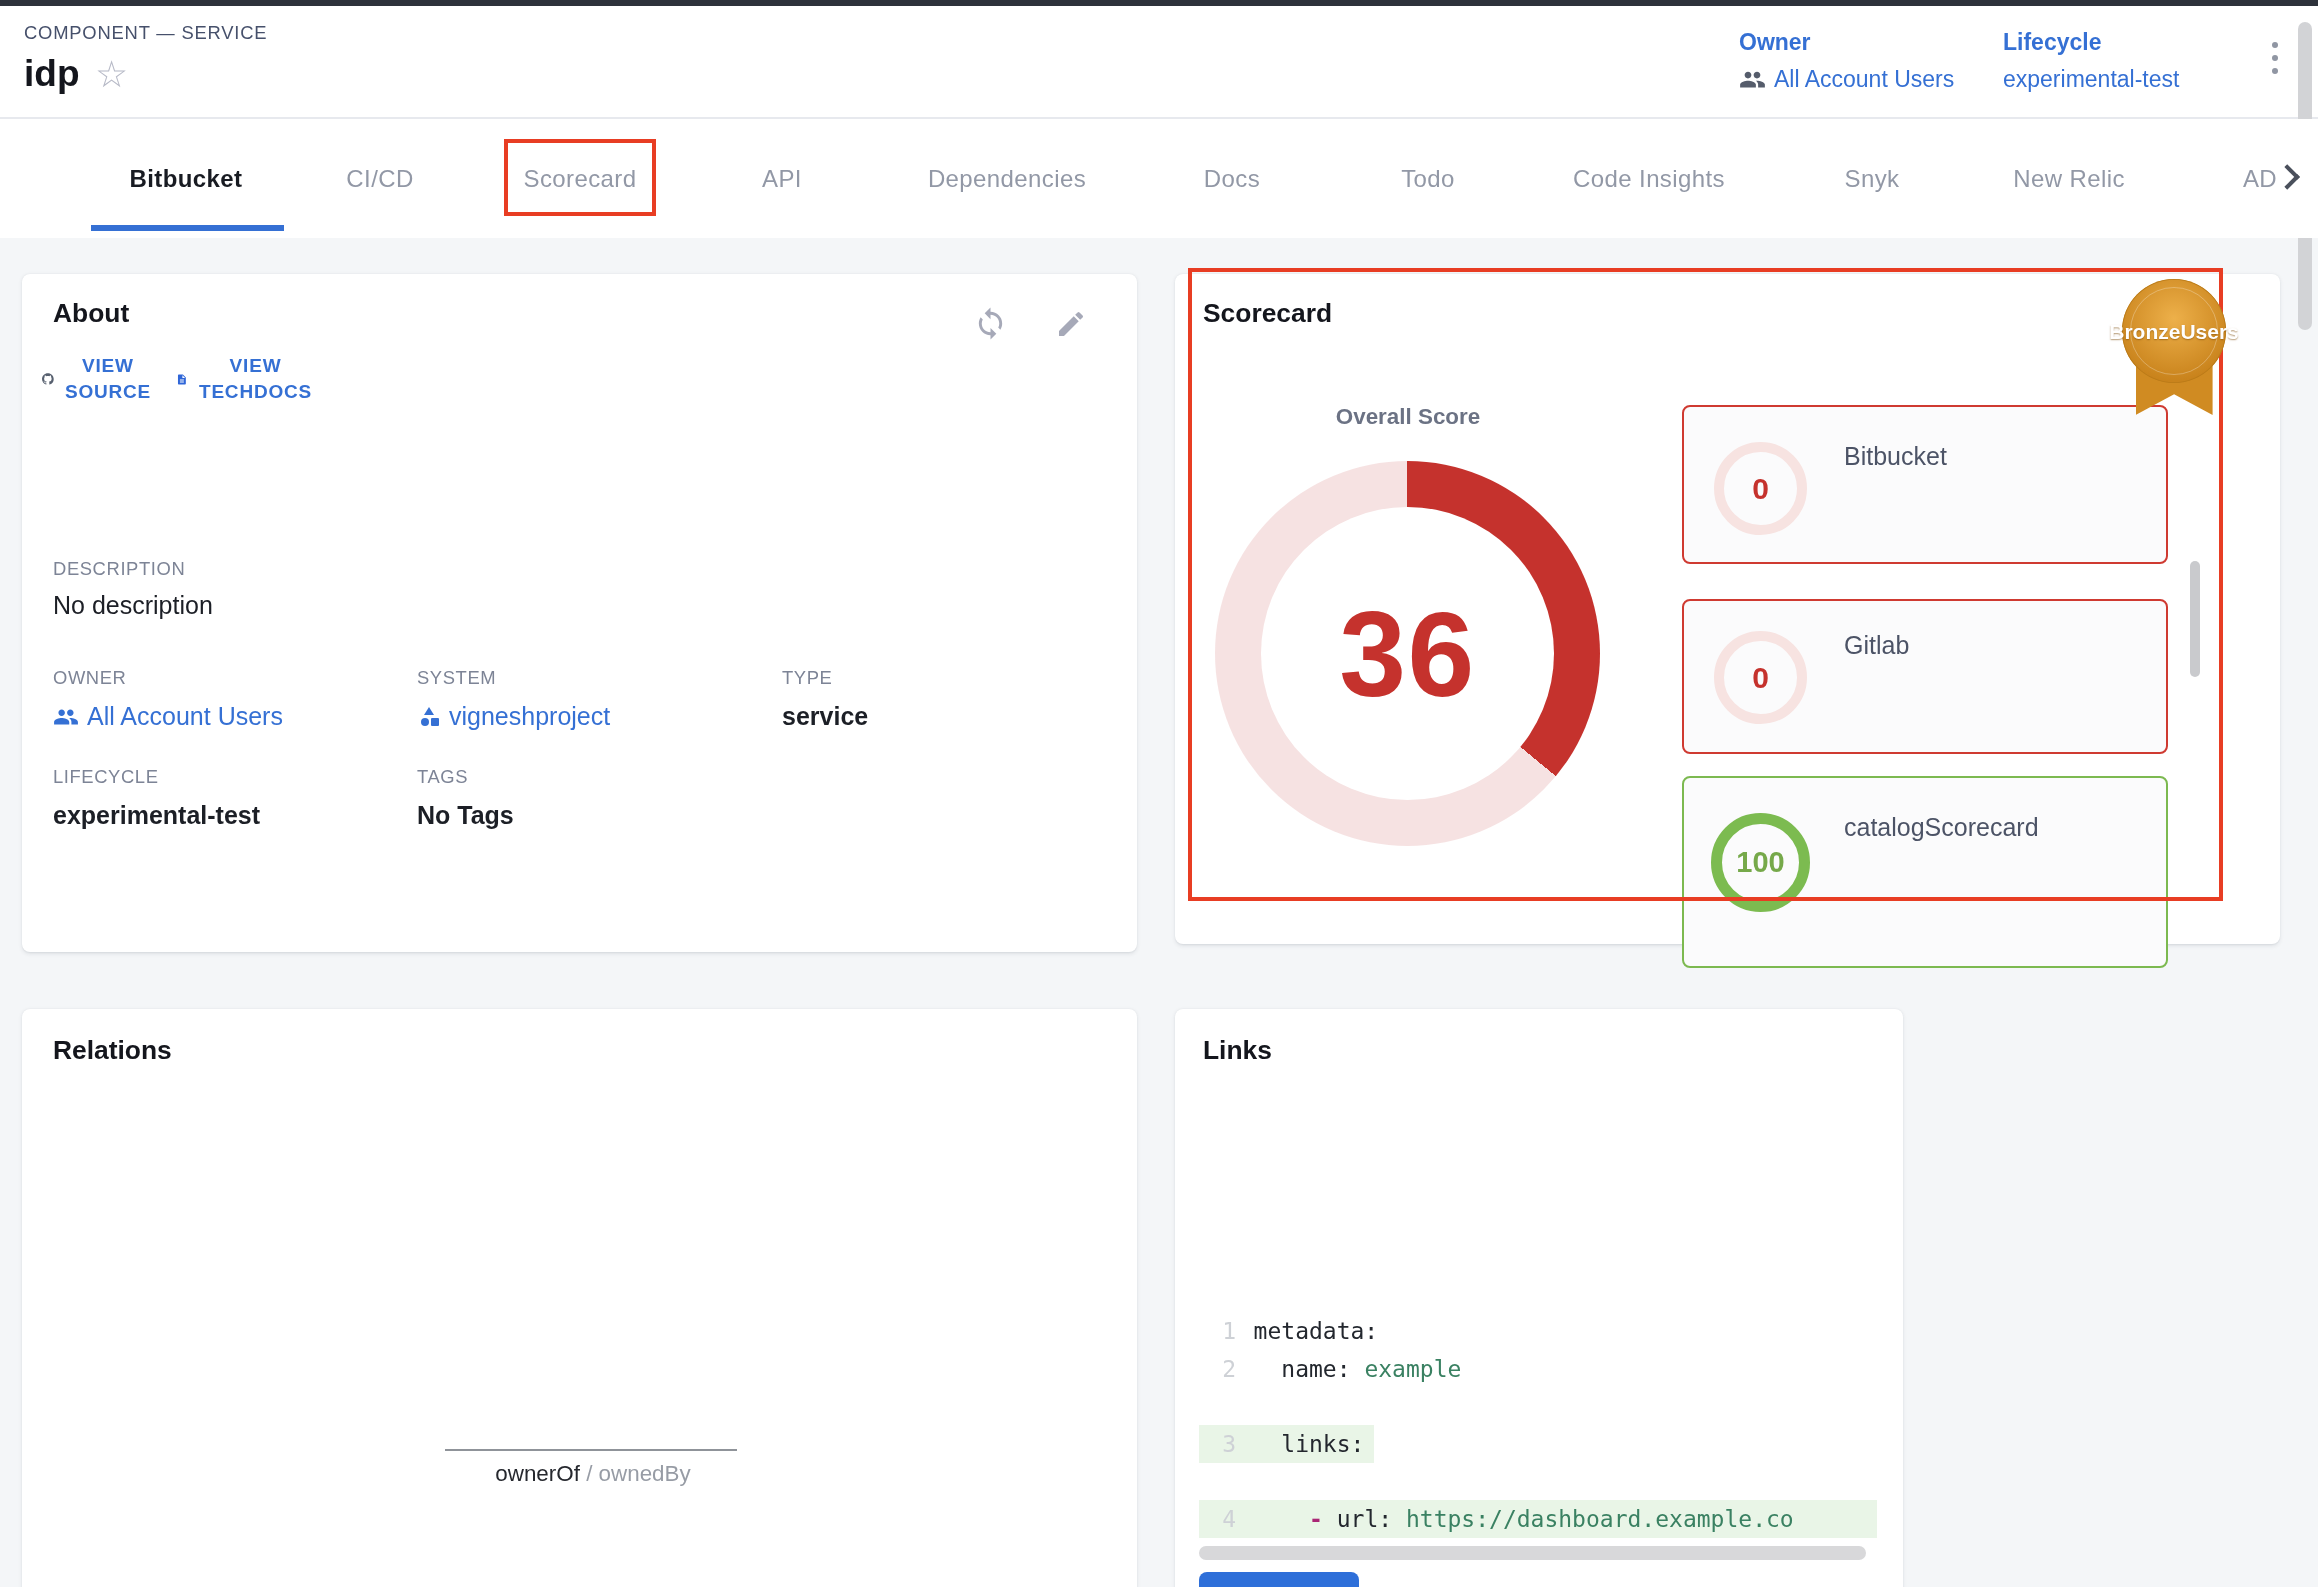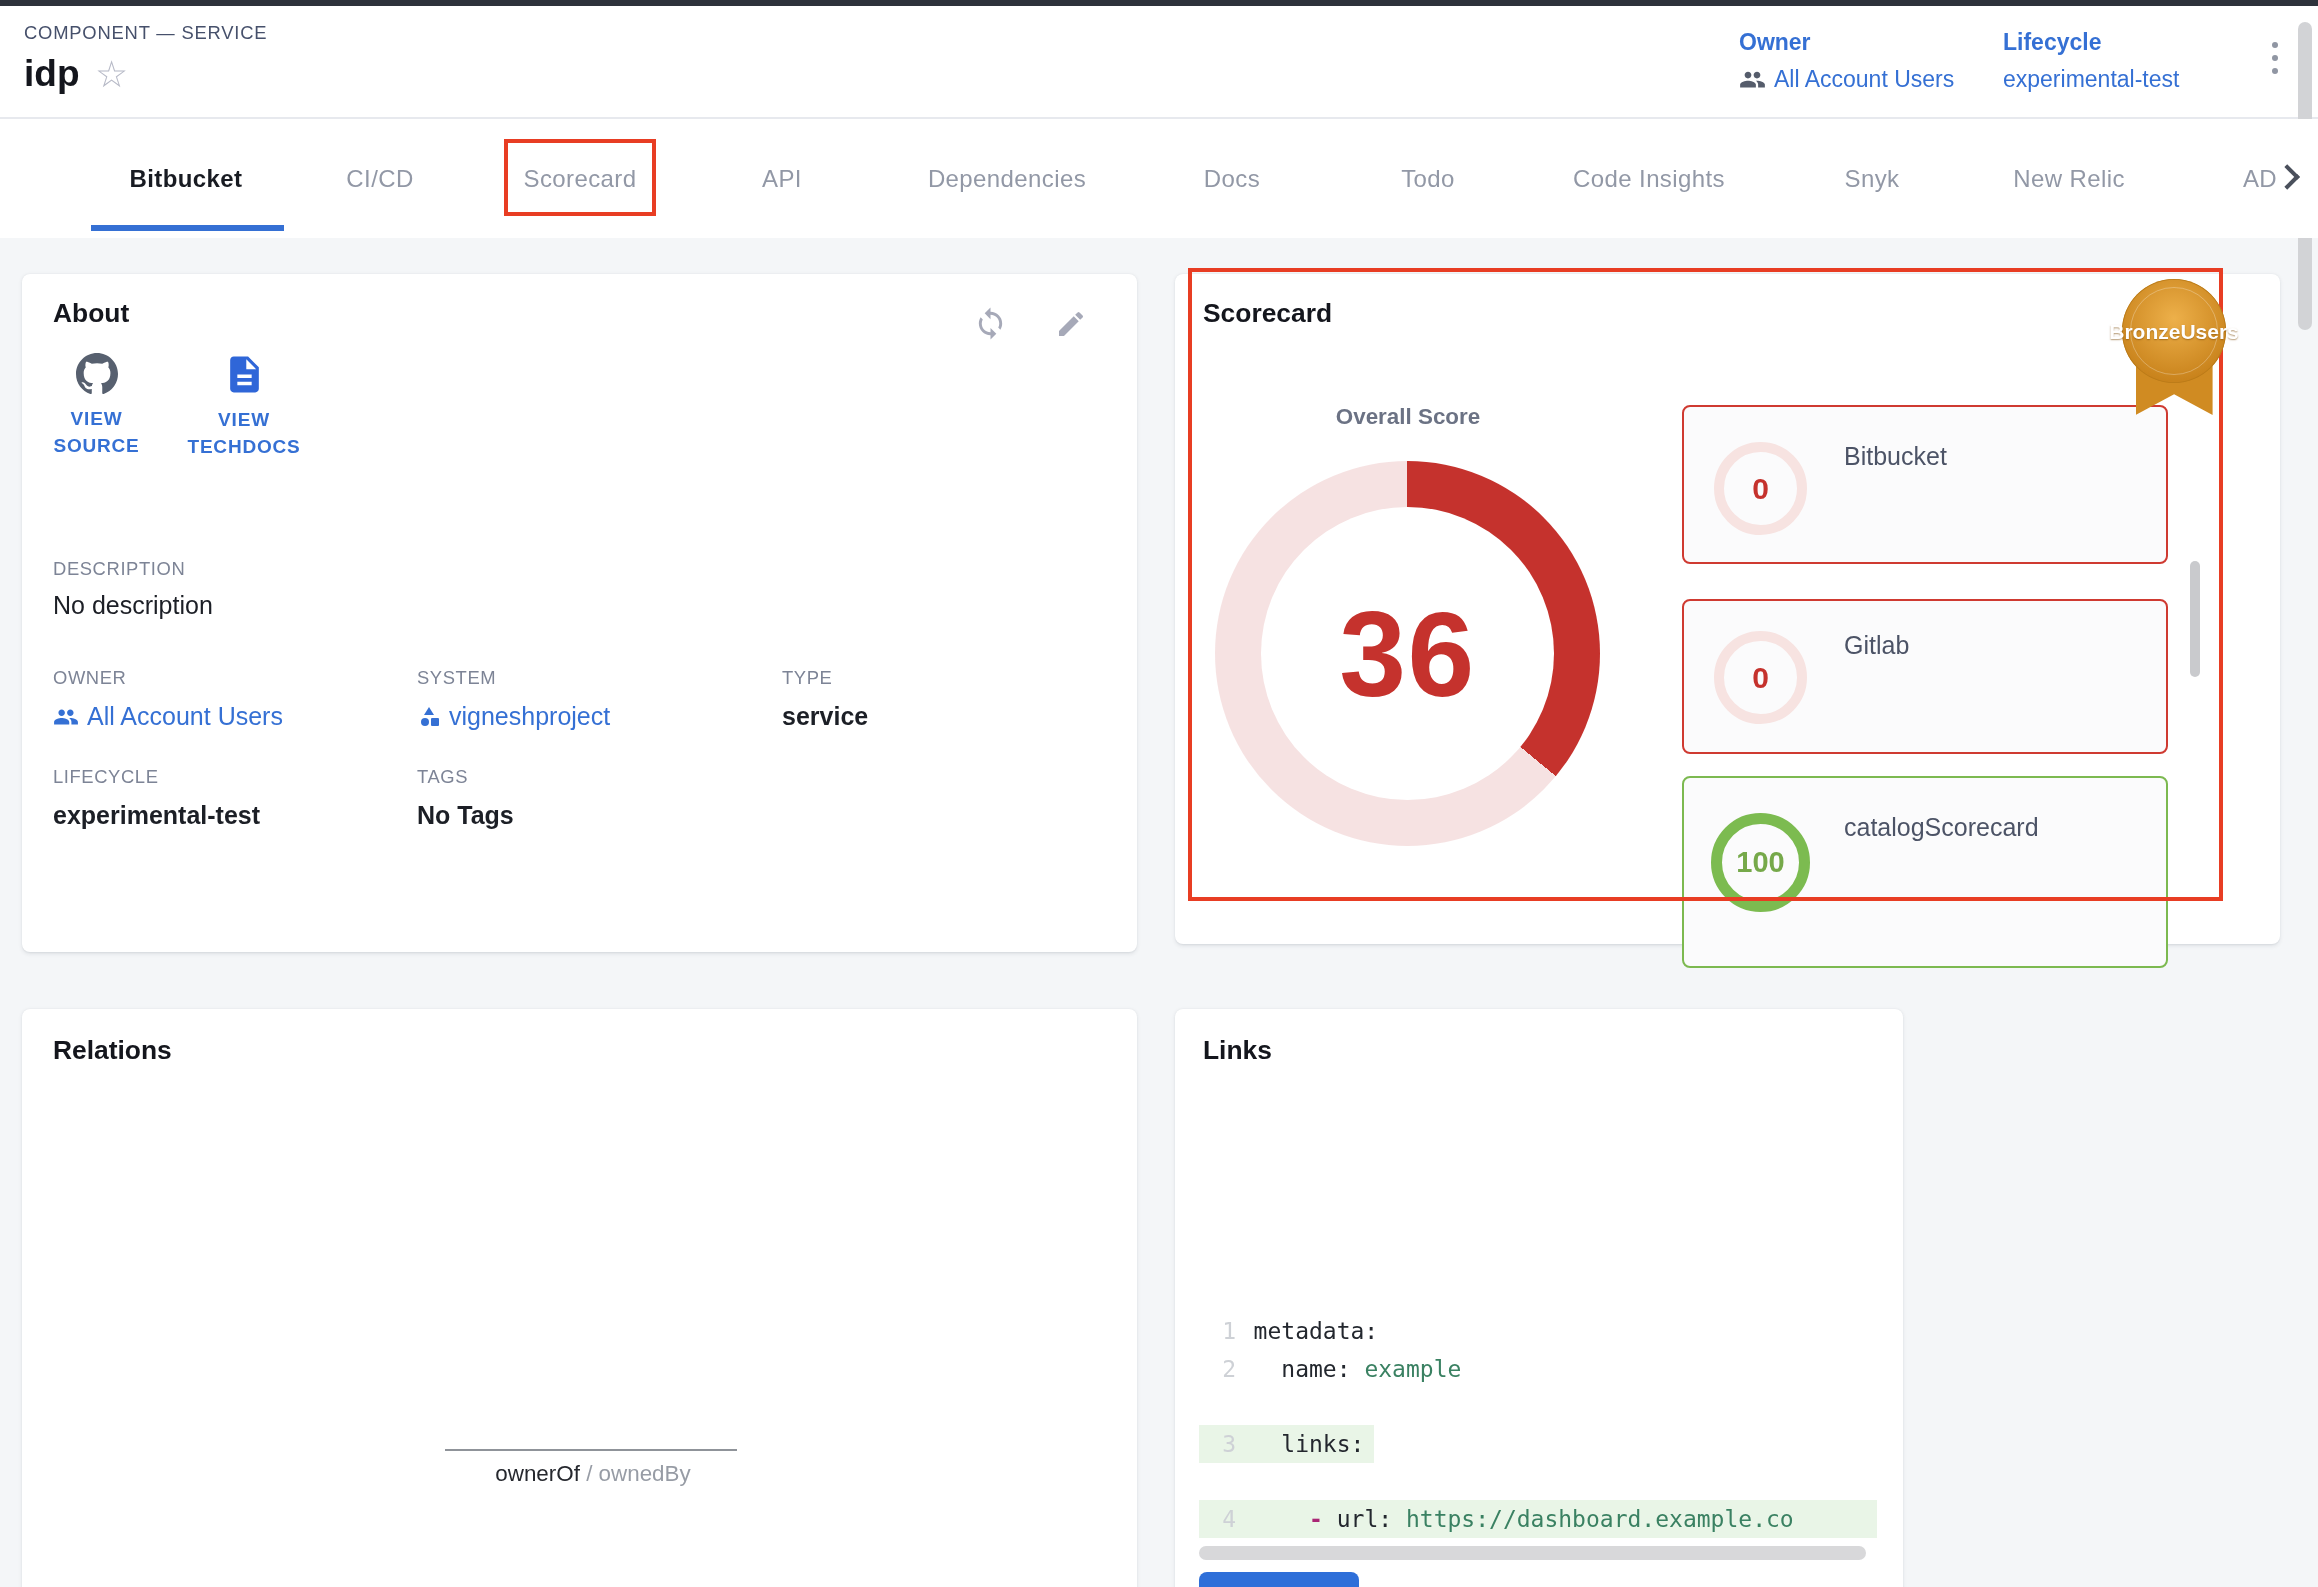--- a/index.html
+++ b/index.html
@@ -38,21 +38,21 @@
   #scorecard-card{left:1175px;top:274px;width:1105px;height:670px;overflow:hidden;}
   #relations-card{left:22.4px;top:1009px;width:1115px;height:609px;}
   #links-card{left:1175px;top:1009px;width:728px;height:609px;overflow:hidden;}
   .card-title{position:absolute;font-size:26.4px;font-weight:700;color:#14161d;}
   
   #about-title{left:53px;top:298px;}
   .icon-btn{position:absolute;width:35px;height:35px;}
   .icon-btn svg{fill:#a6a9b8;width:100%;height:100%;}
   #about-refresh{left:973px;top:306px;}
   #about-edit{left:1055px;top:308px;width:32px;height:32px;}
-  .about-link{position:absolute;top:353px;display:flex;flex-direction:column;align-items:center;gap:11.2px;text-align:center;}
+  .about-link{position:absolute;top:353px;display:flex;flex-direction:row;align-items:center;gap:11.2px;text-align:center;}
   #view-source{left:42px;width:109px;}
   #view-techdocs{left:176px;width:136px;}
   .about-link .lbl{font-size:19px;font-weight:700;letter-spacing:0.8px;color:#3570d4;line-height:26.4px;}
   .field-label{position:absolute;font-size:18.4px;font-weight:500;letter-spacing:0.6px;color:#7d8496;}
   .field-value{position:absolute;font-size:25px;color:#1c1f26;}
   .field-value.bold{font-weight:700;}
   .field-link{color:#3570d4;display:flex;align-items:center;gap:8px;}
   .field-link svg{fill:#3570d4;}
   
   #scorecard-title{left:1203px;top:298px;}

